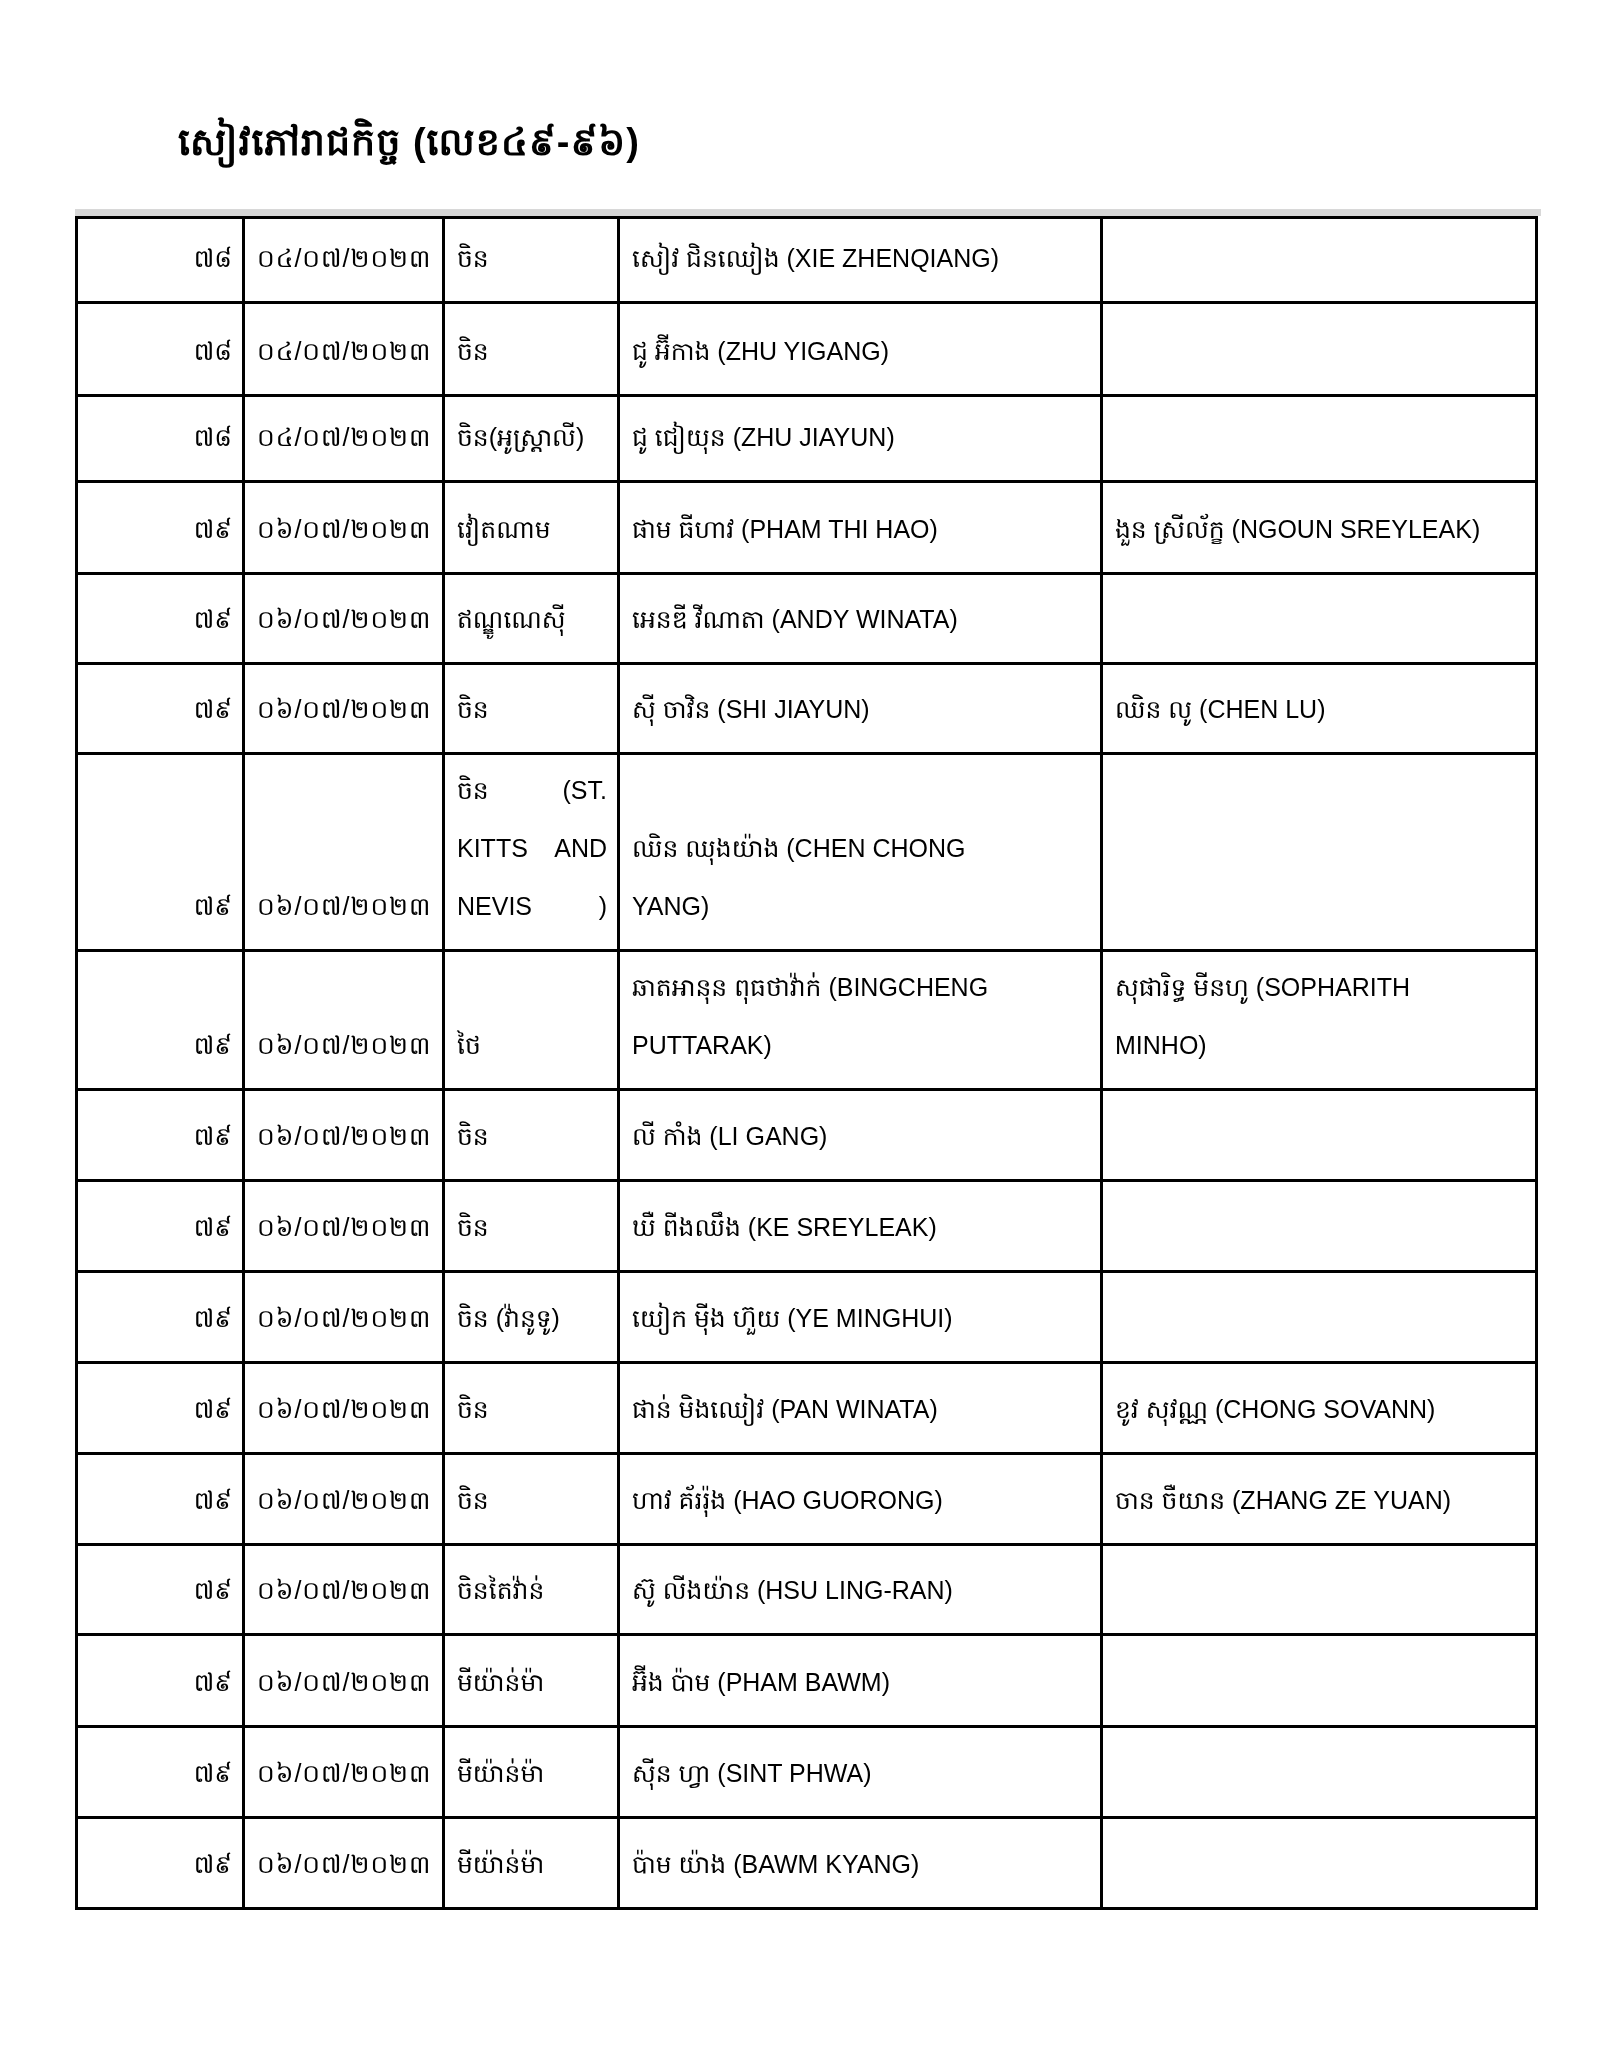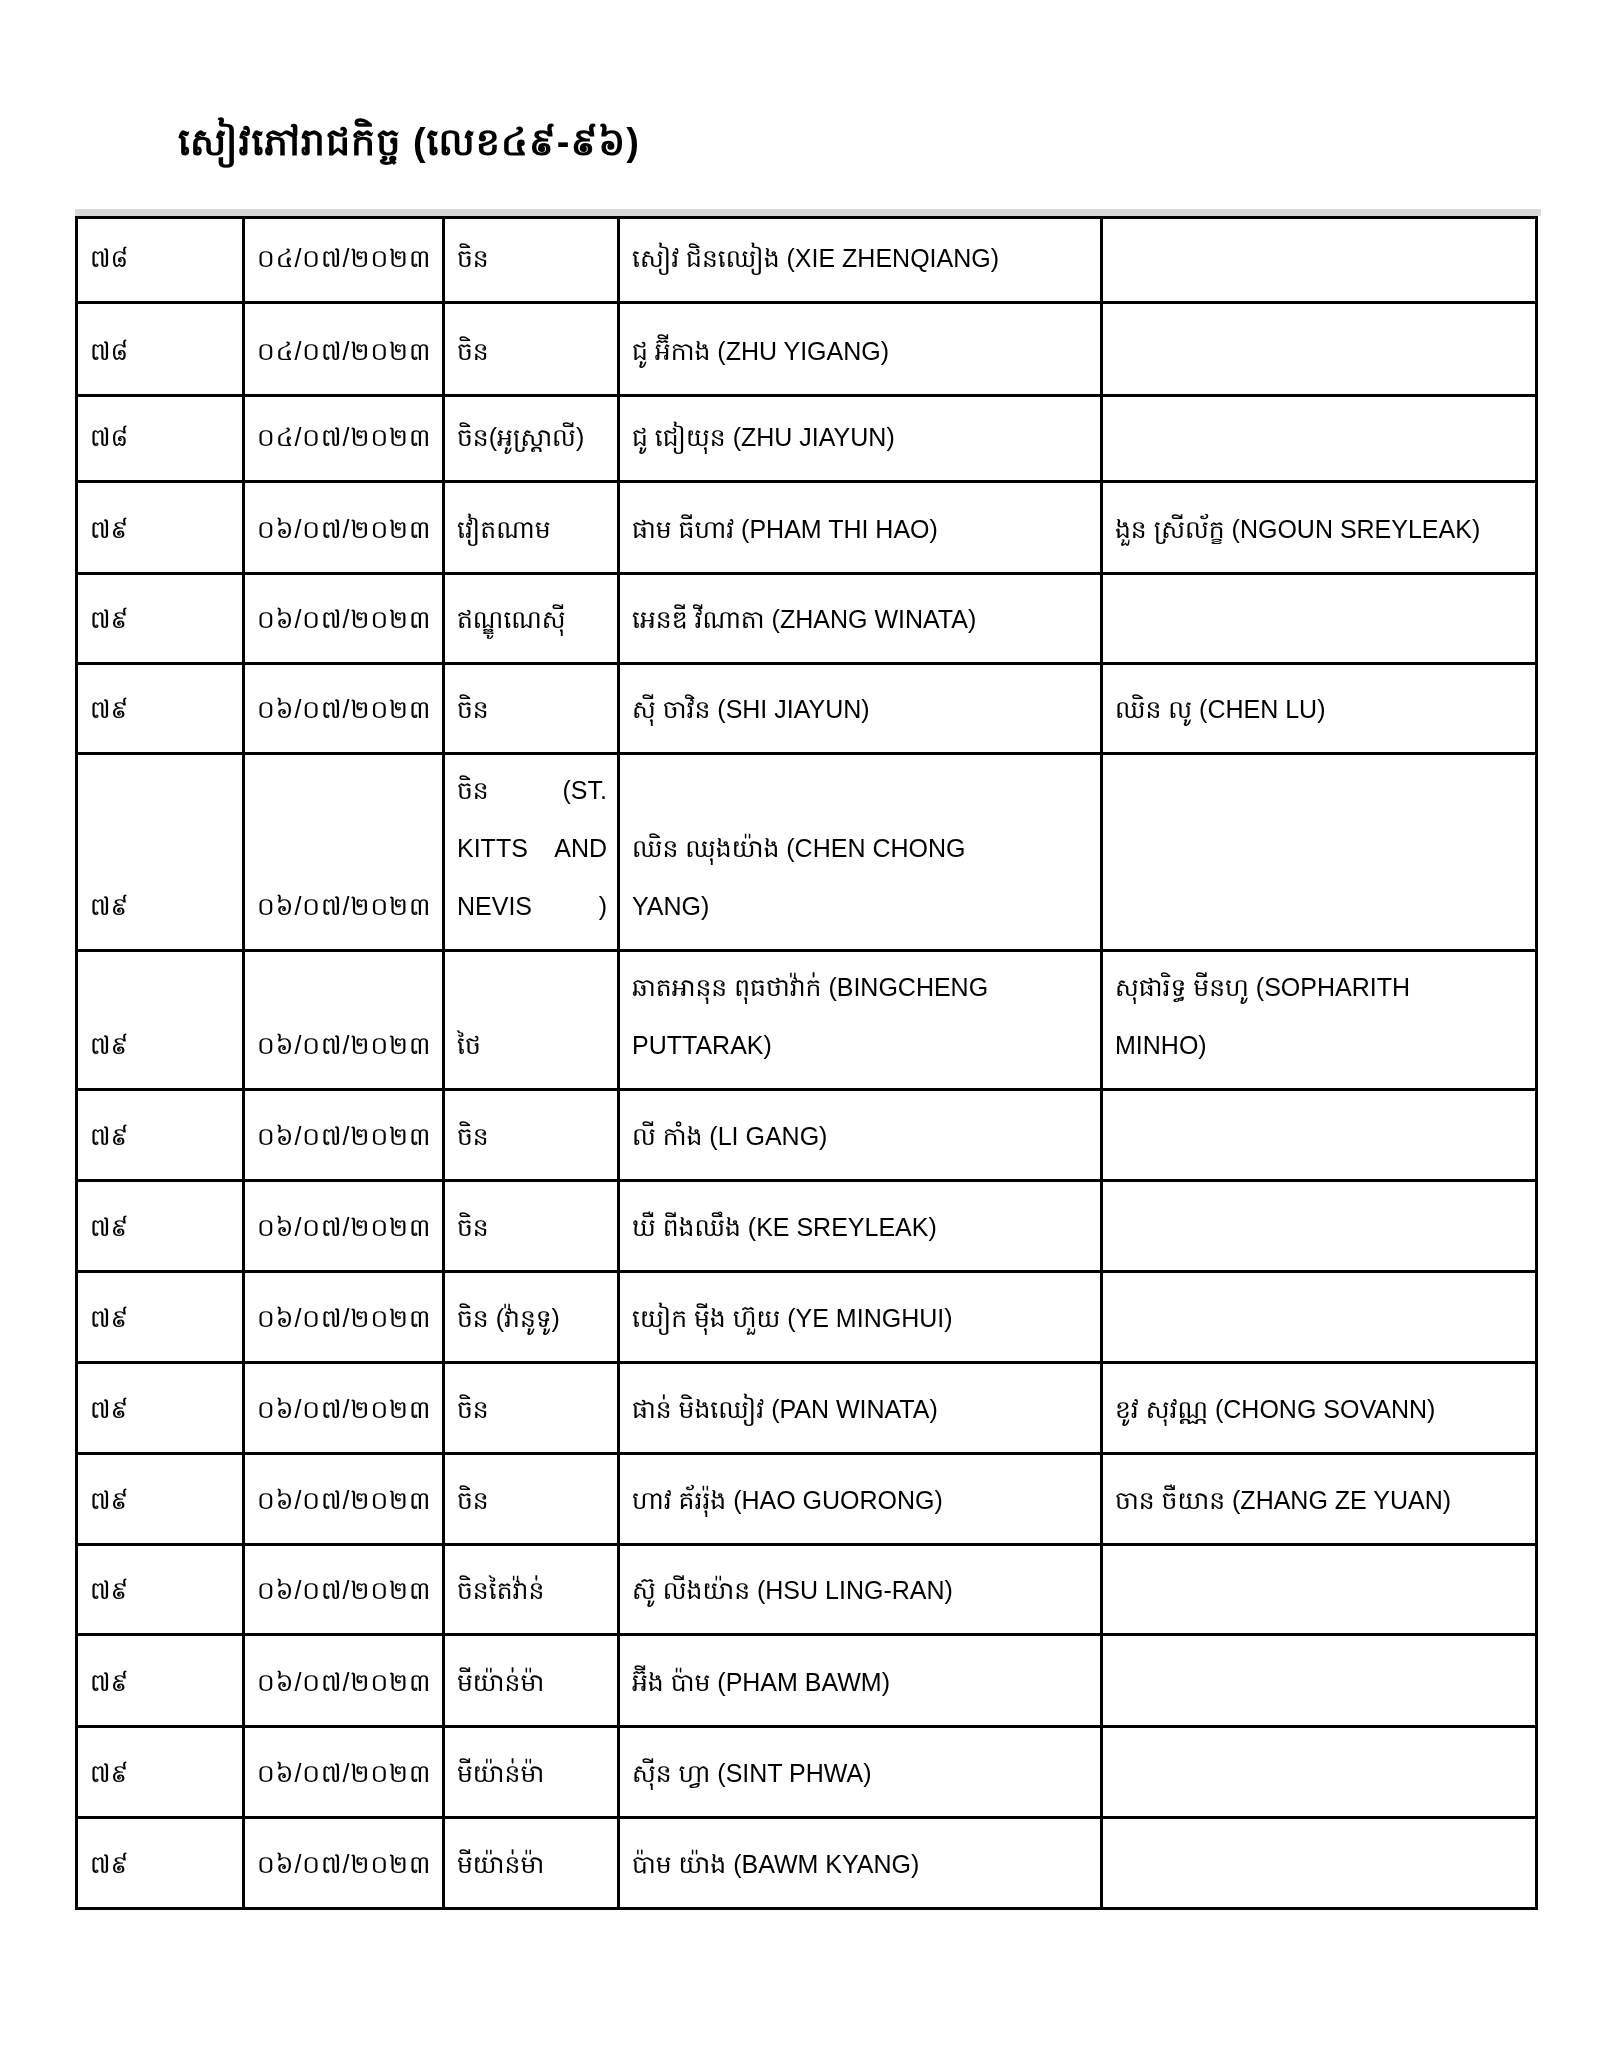--- a/index.html
+++ b/index.html
@@ -43,21 +43,21 @@
   }
   table.gazette td {
     border: 3px solid #000000;
     vertical-align: bottom;
     padding: 6px 10px 14px 12px;
     font-size: 25px;
     line-height: 58px;
     white-space: pre-line;
     overflow: hidden;
   }
-  td.col-number { text-align: left; padding-left: 4px; padding-right: 4px; }
+  td.col-number { text-align: right; padding-left: 4px; padding-right: 4px; }
   td.col-date   { letter-spacing: 1px; }
   td.col-nationality.justify {
     text-align: justify;
     text-align-last: justify;
   }
 </style>
 </head>
 <body>
 
 <div class="page">
@@ -100,21 +100,21 @@
           <td class="col-number">៧៩</td>
           <td class="col-date">០៦/០៧/២០២៣</td>
           <td class="col-nationality">វៀតណាម</td>
           <td class="col-name">ផាម ធីហាវ (PHAM THI HAO)</td>
           <td class="col-khmer_counterpart">ងួន ស្រីល័ក្ខ (NGOUN SREYLEAK)</td>
         </tr>
         <tr style="height: 90px;">
           <td class="col-number">៧៩</td>
           <td class="col-date">០៦/០៧/២០២៣</td>
           <td class="col-nationality">ឥណ្ឌូណេស៊ី</td>
-          <td class="col-name">អេនឌី វីណាតា (ZHANG WINATA)</td>
+          <td class="col-name">អេនឌី វីណាតា (ANDY WINATA)</td>
           <td class="col-khmer_counterpart"></td>
         </tr>
         <tr style="height: 90px;">
           <td class="col-number">៧៩</td>
           <td class="col-date">០៦/០៧/២០២៣</td>
           <td class="col-nationality">ចិន</td>
           <td class="col-name">ស៊ី ចាវិន (SHI JIAYUN)</td>
           <td class="col-khmer_counterpart">ឈិន លូ (CHEN LU)</td>
         </tr>
         <tr style="height: 173px;">

